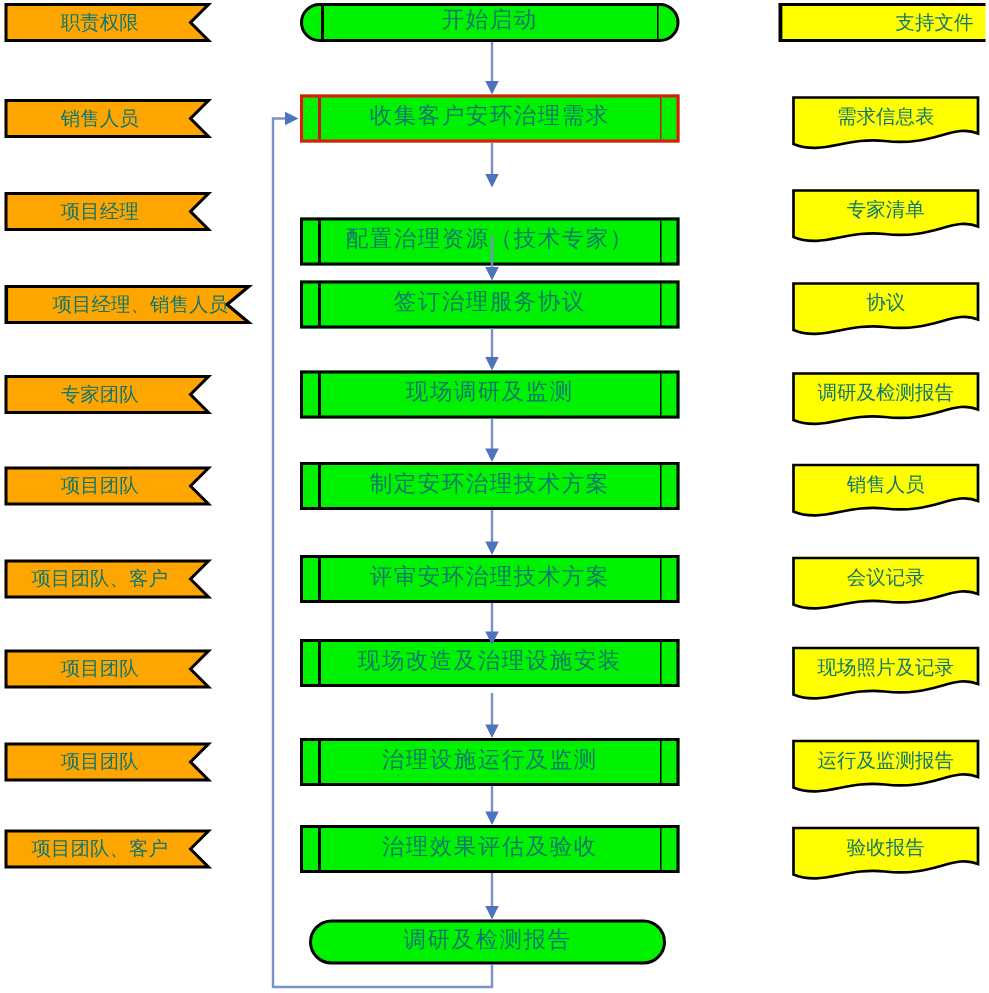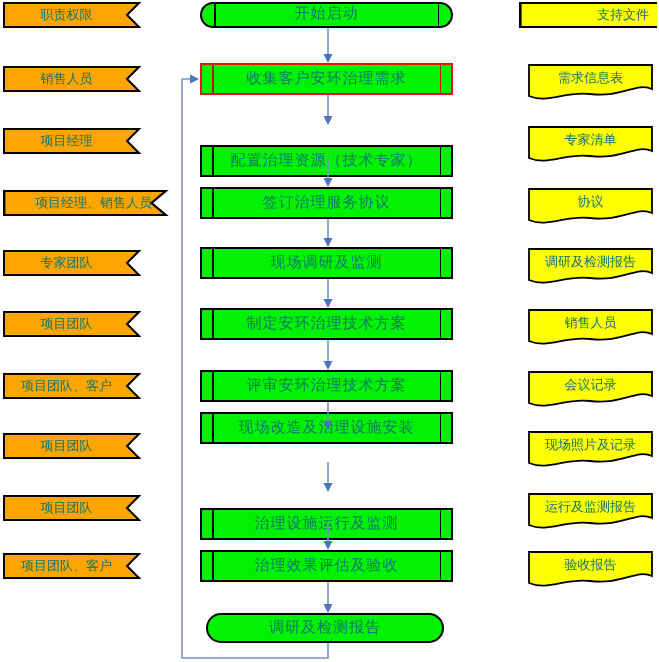--- a/index.html
+++ b/index.html
@@ -171,38 +171,38 @@
           <path d="M1,1 H124 V25 C108,18 94,34 62,30 C36,27 20,40 1,32 Z" fill="#FFFF00" stroke="#000000" stroke-width="1.8"></path>
         </svg>
         <span class="lbl">会议记录</span>
       </div>
       <div class="shape role-banner" style="left: 3px; top: 433px; width: 137px; height: 26px;">
         <svg viewBox="0 0 137 26" preserveAspectRatio="none">
           <polygon points="1,1 136,1 124,13 136,25 1,25" fill="#FFA500" stroke="#000000" stroke-width="2"></polygon>
         </svg>
         <span class="lbl">项目团队</span>
       </div>
-      <div class="shape process" style="left: 200px; top: 412px; width: 253px; height: 32px;">
+      <div class="shape process" style="left: 200px; top: 426px; width: 253px; height: 32px;">
         <div class="inner-line l"></div>
         <div class="inner-line r"></div>
         <span class="lbl">现场改造及治理设施安装</span>
       </div>
       <div class="shape document" style="left: 528px; top: 431px; width: 125px; height: 40px;">
         <svg viewBox="0 0 125 40" preserveAspectRatio="none">
           <path d="M1,1 H124 V25 C108,18 94,34 62,30 C36,27 20,40 1,32 Z" fill="#FFFF00" stroke="#000000" stroke-width="1.8"></path>
         </svg>
         <span class="lbl">现场照片及记录</span>
       </div>
       <div class="shape role-banner" style="left: 3px; top: 495px; width: 137px; height: 26px;">
         <svg viewBox="0 0 137 26" preserveAspectRatio="none">
           <polygon points="1,1 136,1 124,13 136,25 1,25" fill="#FFA500" stroke="#000000" stroke-width="2"></polygon>
         </svg>
         <span class="lbl">项目团队</span>
       </div>
-      <div class="shape process" style="left: 200px; top: 508px; width: 253px; height: 32px;">
+      <div class="shape process" style="left: 200px; top: 492px; width: 253px; height: 32px;">
         <div class="inner-line l"></div>
         <div class="inner-line r"></div>
         <span class="lbl">治理设施运行及监测</span>
       </div>
       <div class="shape document" style="left: 528px; top: 493px; width: 125px; height: 40px;">
         <svg viewBox="0 0 125 40" preserveAspectRatio="none">
           <path d="M1,1 H124 V25 C108,18 94,34 62,30 C36,27 20,40 1,32 Z" fill="#FFFF00" stroke="#000000" stroke-width="1.8"></path>
         </svg>
         <span class="lbl">运行及监测报告</span>
       </div>

